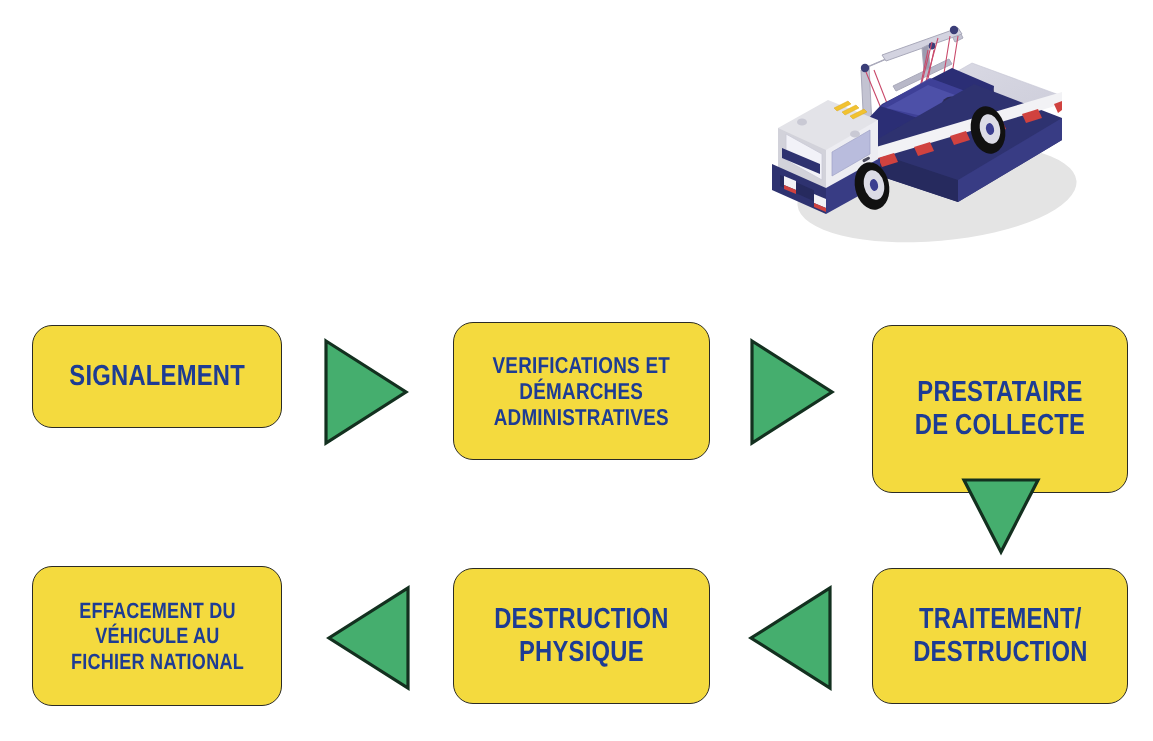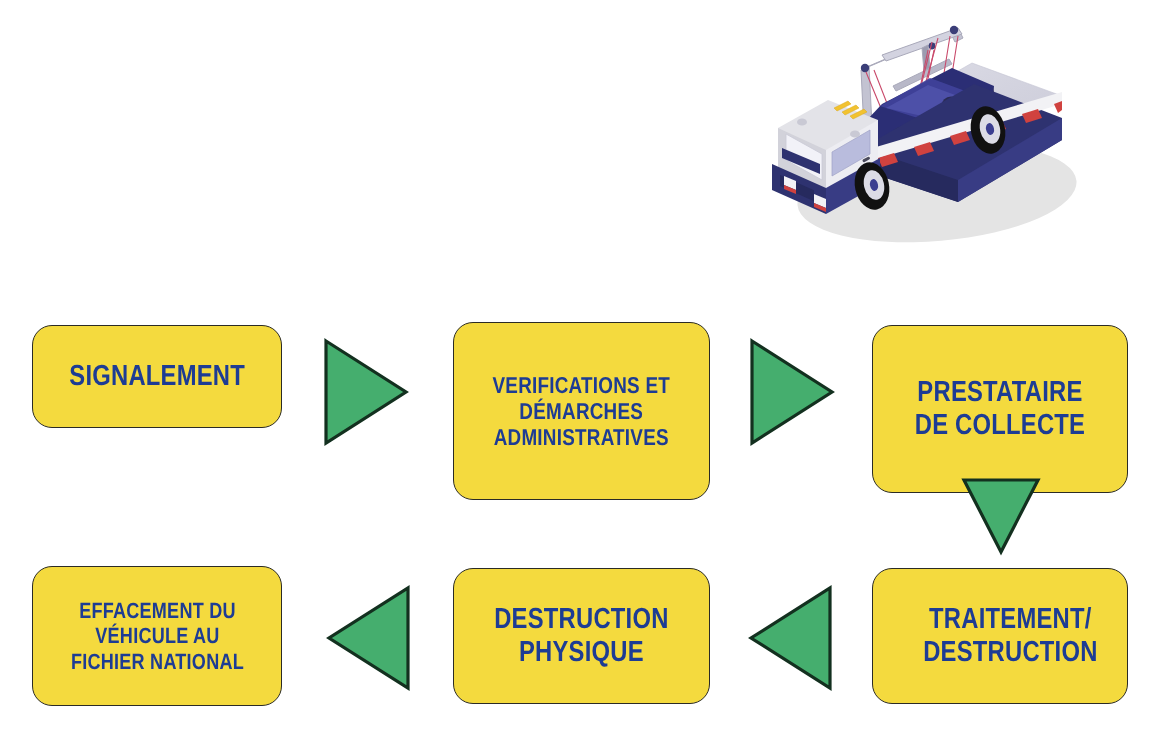--- a/index.html
+++ b/index.html
@@ -50,23 +50,23 @@
     letter-spacing: 0.3px;
     line-height: 1.14;
     transform: scaleX(0.82);
     transform-origin: center center;
     white-space: pre-line;
     text-rendering: geometricPrecision;
   }
 
   
   #node-signalement        { left: 32px;  top: 325px; width: 250px; height: 103px; }
-  #node-verifications      { left: 453px; top: 322px; width: 257px; height: 178px; }
+  #node-verifications      { left: 453px; top: 322px; width: 257px; height: 138px; }
   #node-prestataire        { left: 872px; top: 325px; width: 256px; height: 168px; }
-  #node-traitement         { left: 872px; top: 568px; width: 256px; height: 136px; justify-content: flex-end; }
+  #node-traitement         { left: 872px; top: 568px; width: 256px; height: 136px; }
   #node-destruction        { left: 453px; top: 568px; width: 257px; height: 136px; }
   #node-effacement         { left: 32px;  top: 566px; width: 250px; height: 140px; }
 
   #node-signalement   .node-label { font-size: 29px; }
   #node-verifications .node-label { font-size: 23px; }
   #node-prestataire   .node-label { font-size: 29px; }
   #node-traitement    .node-label { font-size: 29px; }
   #node-destruction   .node-label { font-size: 29px; }
   #node-effacement    .node-label { font-size: 22px; }
 

